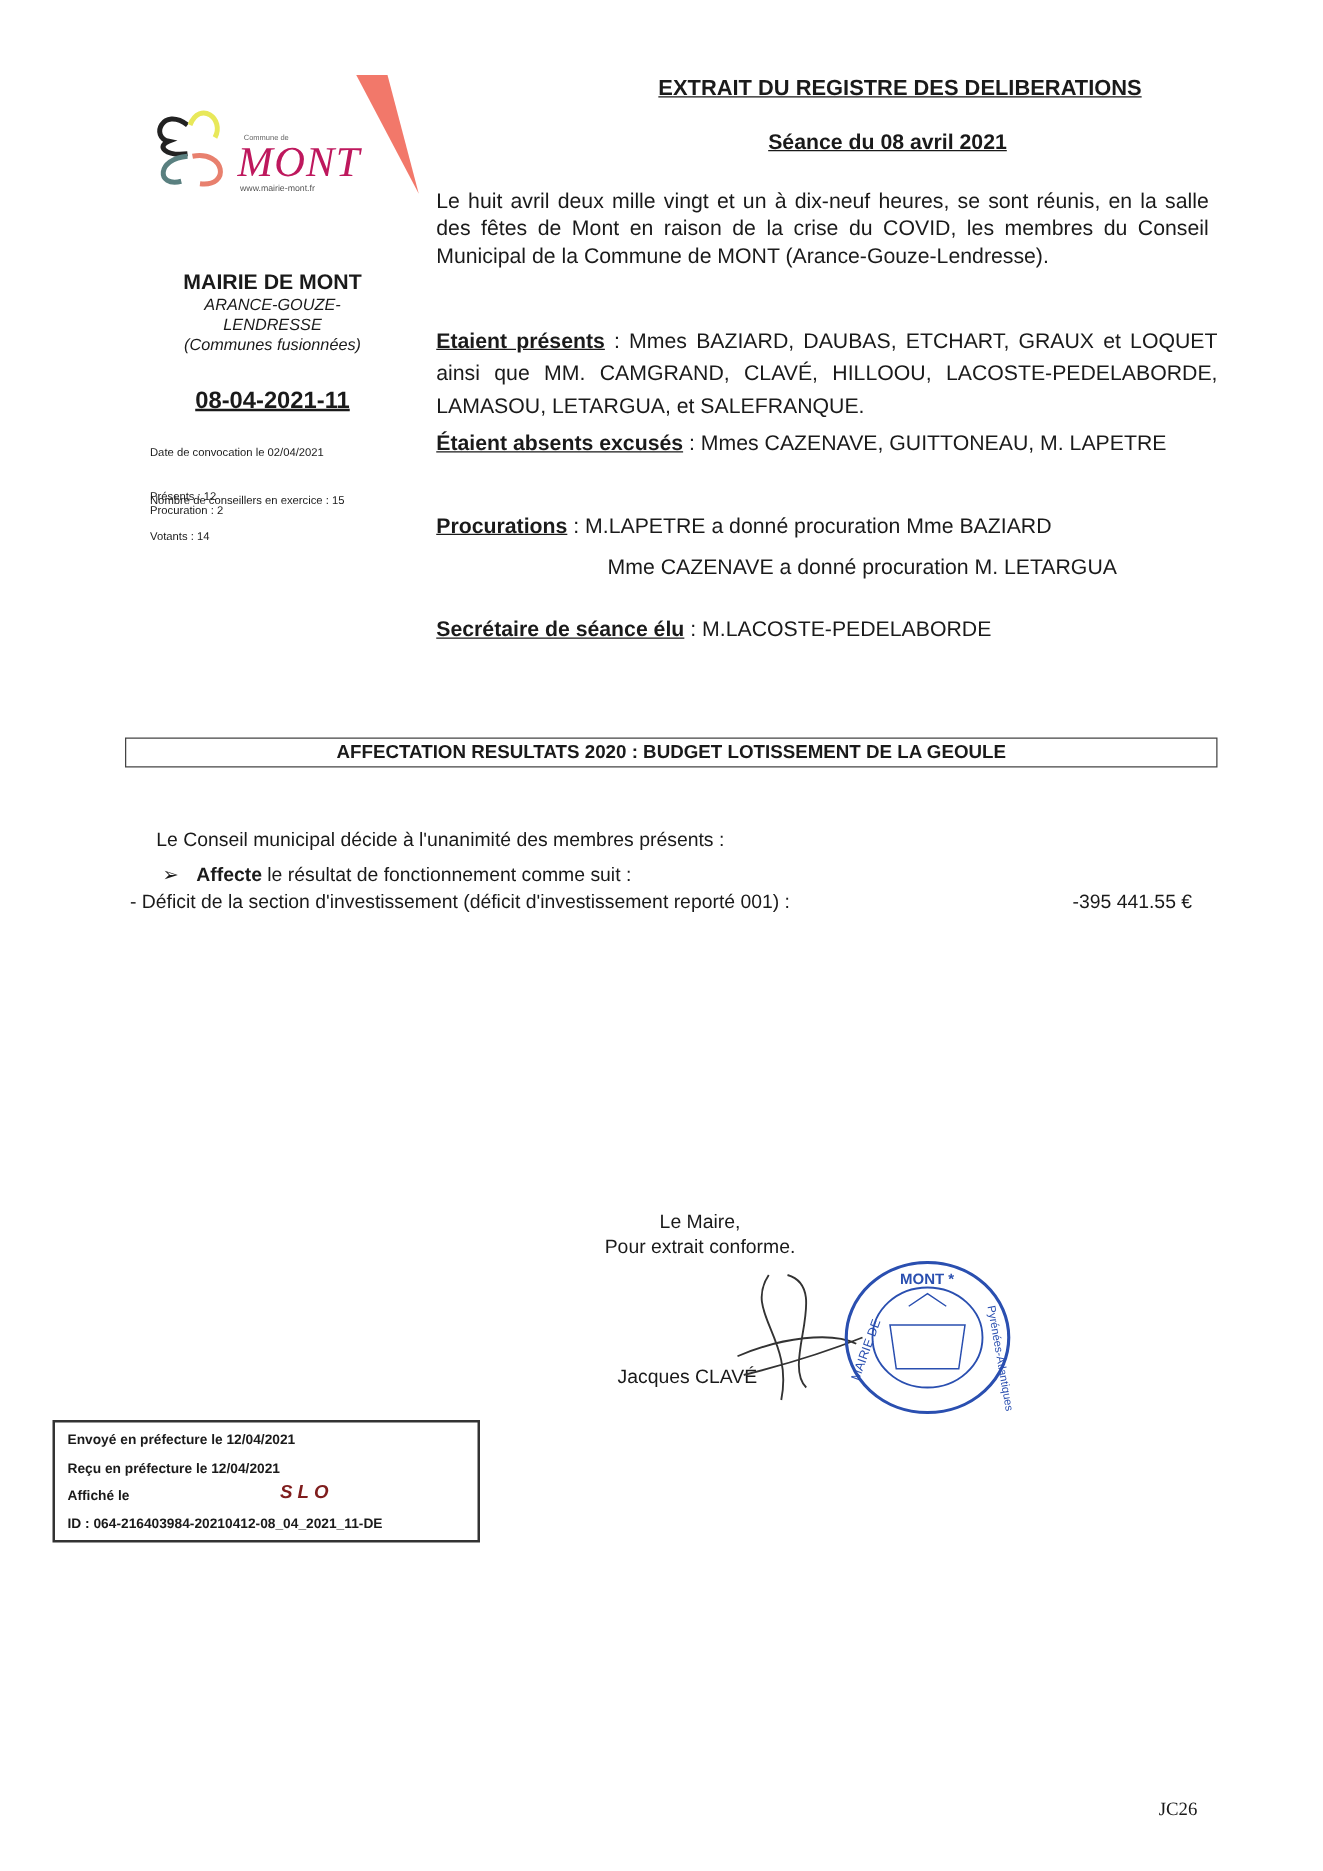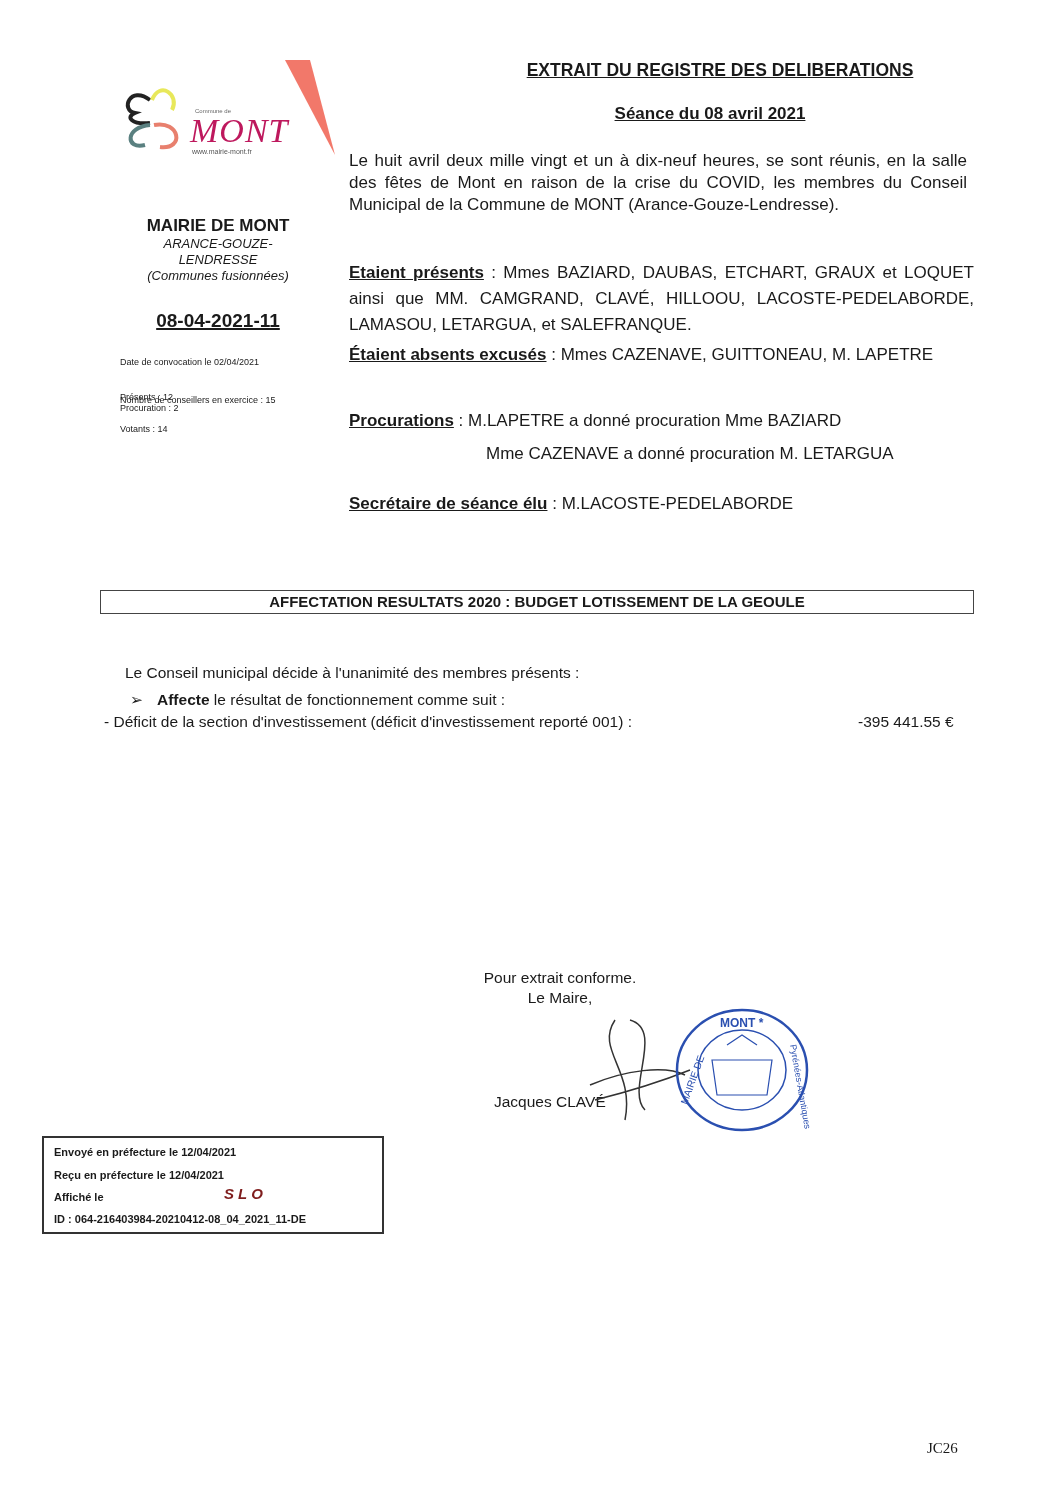--- a/index.html
+++ b/index.html
@@ -79,22 +79,22 @@
 <div class="abs boxed-title">AFFECTATION RESULTATS 2020 : BUDGET  LOTISSEMENT DE LA GEOULE</div>
 
 <div class="abs body-text" style="left:97px; top:664px;margin-left:28px;">Le Conseil municipal décide à l'unanimité des membres présents :</div>
 <div class="abs body-text" style="left:130px; top:671px;margin-top:20px;">
   <span style="margin-right:14px;">➢</span><b>Affecte</b><span> le résultat de fonctionnement comme suit :</span>
 </div>
 <div class="abs body-text" style="left:104px; top:713px;">- Déficit de la section d'investissement (déficit d'investissement reporté 001) :</div>
 <div class="abs body-text" style="left:858px; top:713px;">-395 441.55 €</div>
 
 <div class="abs" style="left:300px; top:968px; width:520px; text-align:center; font-size:15.5px; line-height:20px;">
+  <div>Le Maire,</div>
   <div>Pour extrait conforme.</div>
-  <div>Le Maire,</div>
 </div>
 <div class="abs" style="left:494px; top:1093px; font-size:15.5px;">Jacques CLAVÉ</div>
 
 <svg class="abs" style="left:585px; top:1010px;" width="110" height="120">
   <path d="M30 10 C10 40, 50 60, 40 110 M45 10 C80 20, 40 80, 60 100 M5 75 C40 60, 80 55, 100 65 M10 90 C50 80, 80 70, 105 60" stroke="#333" stroke-width="1.5" fill="none"></path>
 </svg>
 
 <svg class="abs" style="left:672px; top:1005px;" width="140" height="130" viewBox="0 0 140 130">
   <ellipse cx="70" cy="65" rx="65" ry="60" stroke="#2a4fb0" stroke-width="2.5" fill="none"></ellipse>
   <ellipse cx="70" cy="65" rx="44" ry="40" stroke="#2a4fb0" stroke-width="1.5" fill="none"></ellipse>

